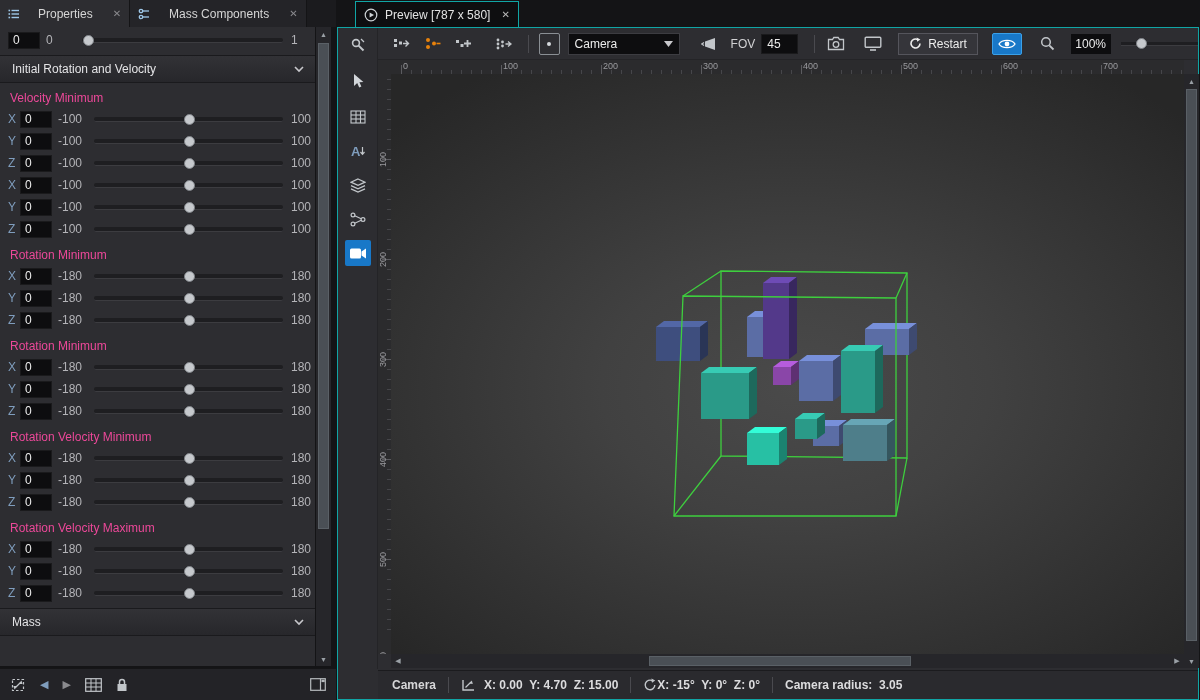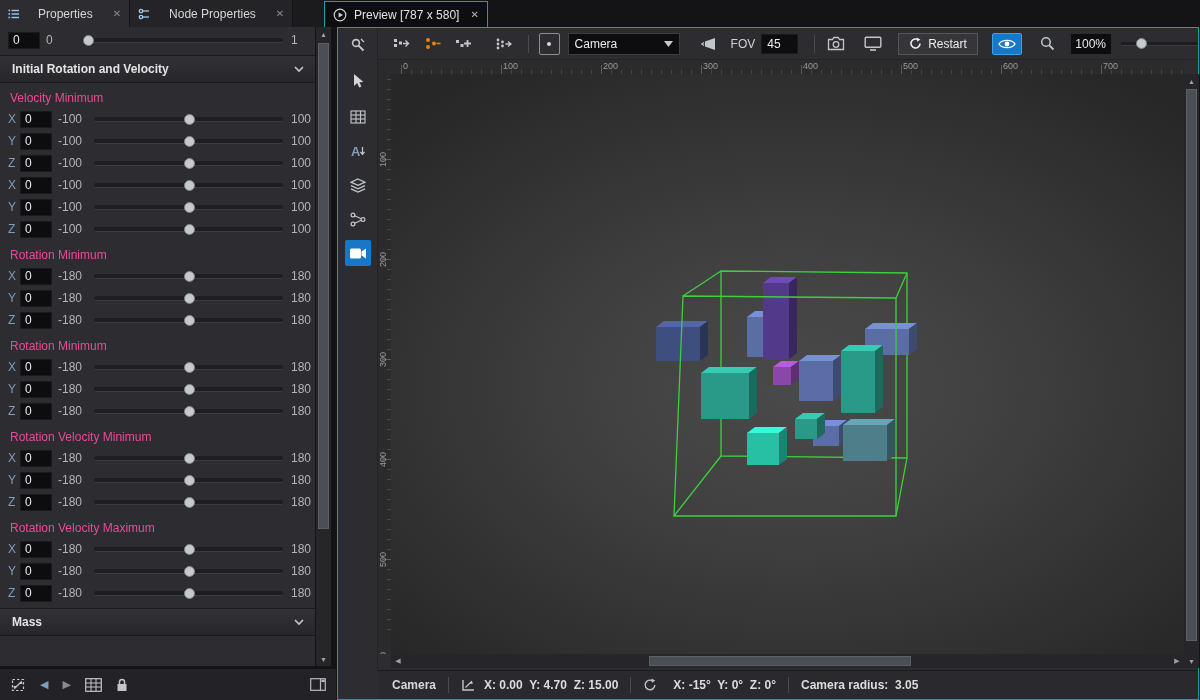--- a/index.html
+++ b/index.html
@@ -19,31 +19,31 @@
   .toprow { margin-top:2px; }
   .axis { width:12px; color:#7f9dbd; }
   .valbox { width:32px; height:17px; background:#0d0d0f; border:1px solid #1a1a1c; color:#ececec; padding:0 4px; display:flex; align-items:center; margin-right:6px; }
   .rlab { color:#b4b4b8; }
   .rlab.min { width:36px; }
   .rlab.max { width:30px; padding-left:8px; }
   .slider { position:relative; flex:1; height:17px; }
   .slider .track { position:absolute; left:0; right:0; top:6px; height:5px; background:#1e1e21; border-bottom:1px solid #3c3c40; border-radius:2px; }
   .slider .thumb { position:absolute; top:3px; width:11px; height:11px; margin-left:-5px; background:#c6c9cd; border:1px solid #808489; border-radius:6px; }
   .group-header { height:28px; margin:4px -2px 0 -8px; padding:0 10px 0 12px; display:flex; align-items:center; justify-content:space-between;
-    background:linear-gradient(#323236,#27272b); border-top:1px solid #1a1a1d; border-bottom:1px solid #1a1a1d; color:#e4e4e6; font-weight:bold; }
+    background:linear-gradient(#323236,#27272b); border-top:1px solid #1a1a1d; border-bottom:1px solid #1a1a1d; color:#e4e4e6; font-weight:normal; }
   .sub-label { margin:8px 0 2px 2px; height:15px; color:#ec4899; }
   .left-scrollbar { position:absolute; left:316px; top:27px; width:15px; height:639px; background:#26262a; }
   .left-scrollbar .thumb { position:absolute; left:2px; top:16px; width:11px; height:486px; background:#4a4f55; border:1px solid #5a6066; }
   .sb-arrow { position:absolute; left:0; width:15px; height:14px; font-size:7px; color:#9aa0a6; display:flex; align-items:center; justify-content:center; }
   .playbar { position:absolute; left:0; bottom:0; width:336px; height:32px; background:#232327; border-top:1px solid #151517; display:flex; align-items:center; gap:14px; padding:0 10px; }
   .playbar .glyph { font-size:11px; }
   .playbar .spacer { flex:1; }
 
   
-  .preview-tab { position:absolute; left:324px; top:1px; height:26px; padding:0 8px; display:flex; align-items:center; gap:7px; background:#0e0e10;
+  .preview-tab { position:absolute; left:355px; top:1px; height:26px; padding:0 8px; display:flex; align-items:center; gap:7px; background:#0e0e10;
     border:1px solid var(--accent-teal,#10a5a5); border-bottom:none; color:#e2e2e2; z-index:3; }
   .preview-tab .x { color:#b8b8b8; font-size:10px; margin-left:4px; }
 
   
   .preview-panel { position:absolute; left:337px; top:27px; width:862px; height:673px; background:#2d2d31; border:1px solid var(--accent-teal,#10a5a5); }
   .pv-toolbar { position:absolute; left:40px; top:0; right:0; height:32px; display:flex; align-items:center; padding-left:13px; background:#2d2d31; border-bottom:1px solid #242427; }
   .tbtn { width:24px; height:22px; display:flex; align-items:center; justify-content:center; margin-right:8px; }
   .tbtn.framed { border:1px solid #8a8f94; border-radius:2px; width:22px; }
   .tsep { width:1px; height:18px; background:#4a4a4f; margin:0 10px 0 4px; }
   .select { width:118px; height:22px; background:#0d0d0f; border:1px solid #3c3c41; display:flex; align-items:center; justify-content:space-between; padding:0 6px; color:#ececec; margin-right:10px; }
@@ -112,21 +112,21 @@
     </div>
     <div class="tab">
       <svg width="13" height="12" viewBox="0 0 13 12">
         <g stroke="#9ec7e8" stroke-width="1.3" fill="none">
           <circle cx="3" cy="3" r="1.7"></circle>
             <circle cx="3" cy="9" r="1.7"></circle>
             <line x1="5" y1="3" x2="11" y2="3"></line>
             <line x1="5" y1="9" x2="11" y2="9"></line>
         </g>
       </svg>
-      <span>Node Properties</span>
+      <span>Mass Components</span>
       <span class="x">✕</span>
     </div>
   </div>
 
   <div class="props">
     <div class="toprow">
       <div class="valbox">0</div>
       <span class="rlab min">0</span>
       <div class="slider">
         <div class="track"></div>
@@ -657,17 +657,17 @@
       <path d="M2 1 V11 H13" fill="none" stroke="#c2c6ca" stroke-width="1.4"></path>
       <path d="M4.5 8.5 L10 3" stroke="#c2c6ca" stroke-width="1.2"></path>
         <polygon points="10.8,1.6 11.8,5 8.4,4.4" fill="#c2c6ca"></polygon>
     </svg>
     <span class="seg" style="margin-left:8px">X: 0.00  Y: 4.70  Z: 15.00</span>
     <span class="ssep"></span>
     <svg width="14" height="14" viewBox="0 0 14 14">
       <path d="M11.8 7 A4.8 4.8 0 1 1 9.4 2.8" fill="none" stroke="#c2c6ca" stroke-width="1.4"></path>
       <polygon points="8.4,0.6 12.2,2.6 9,4.8" fill="#c2c6ca"></polygon>
     </svg>
-    <span class="seg" style="margin-left:16px">X: -15°  Y: 0°  Z: 0°</span>
+    <span class="seg" style="margin-left:0">X: -15°  Y: 0°  Z: 0°</span>
     <span class="ssep"></span>
     <span class="seg">Camera radius:  3.05</span>
   </div>
 </div>
 
 </body></html>

